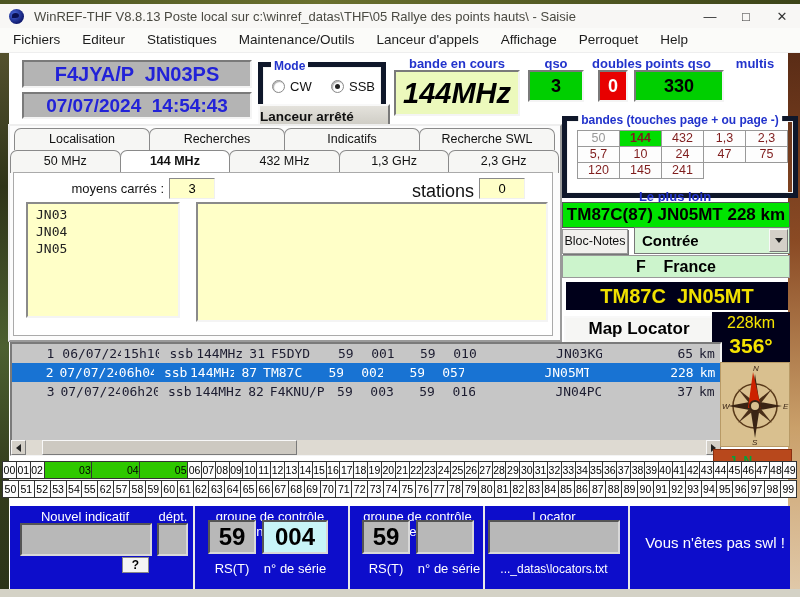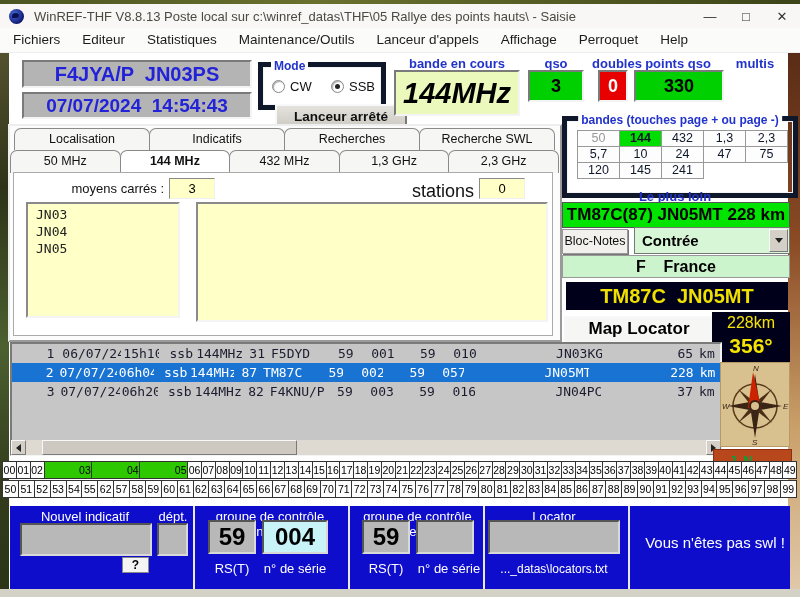--- a/index.html
+++ b/index.html
@@ -30,38 +30,38 @@
   
   .fieldset{border:5px solid #0f172a;box-shadow:inset 0 0 0 1px #f4f4f4;}
   .legend{position:absolute;top:-8px;background:#fff;padding:0 3px;color:#2233cc;font-weight:bold;font-size:12px;}
   #mode-group{left:258px;top:62px;width:118px;height:38px;}
   #mode-legend{left:8px;}
   .radio-row{display:flex;align-items:center;margin-top:12px;}
   .radio-opt{display:flex;align-items:center;margin-left:9px;flex:1;}
   .radio-circle{width:11px;height:11px;border-radius:50%;background:#fff;border:1px solid #888;box-shadow:inset 1px 1px 1px #aaa;position:relative;}
   .radio-circle.sel:after{content:"";position:absolute;left:2.5px;top:2.5px;width:5px;height:5px;border-radius:50%;background:#222;}
   .radio-label{font-size:13px;margin-left:5px;color:#111;}
-  #launcher-btn{left:275px;top:104px;width:128px;height:23px;background:linear-gradient(#e4e2dc,#cac8c0);font-weight:bold;font-size:13.5px;text-align:center;line-height:21px;color:#111;}
+  #launcher-btn{left:258px;top:104px;width:128px;height:23px;background:linear-gradient(#e4e2dc,#cac8c0);font-weight:bold;font-size:13.5px;text-align:left;line-height:21px;color:#111;}
   
   .blue-label{color:#2233cc;font-weight:bold;font-size:13px;text-align:center;}
   #bande-label{left:396px;top:56px;width:122px;}
   #bande-box{left:394px;top:70px;width:122px;height:42px;background:#ecf9bc;font-weight:bold;font-style:italic;font-size:29px;text-align:center;line-height:42px;color:#000;}
   #qso-label{left:530px;top:56px;width:52px;}
   #qso-box{left:528px;top:70px;width:52px;height:28px;background:#00cf00;font-weight:bold;font-size:18px;text-align:center;line-height:28px;color:#000;}
   #doubles-label{left:586px;top:56px;width:62px;}
   #doubles-box{left:598px;top:70px;width:26px;height:28px;background:#e80000;font-weight:bold;font-size:18px;text-align:center;line-height:28px;color:#fff;}
   #points-label{left:630px;top:56px;width:96px;}
   #points-box{left:634px;top:70px;width:86px;height:28px;background:#00cf00;font-weight:bold;font-size:18px;text-align:center;line-height:28px;color:#000;}
   #multis-label{left:726px;top:56px;width:58px;}
   
   #bands-group{left:562px;top:116px;width:226px;height:72px;}
   #bands-legend{left:50%;transform:translateX(-50%);width:max-content;}
   #bands-grid{margin-top:9px;margin-left:11px;}
   .band-row{display:flex;height:16px;}
-  .band-cell{width:41px;height:15px;border:1px solid #999;margin-left:-1px;font-size:12.5px;text-align:center;line-height:15px;background:#fdfdfd;color:#0f172a;}
+  .band-cell{width:41px;height:15px;border:1px solid #999;margin-left:-1px;font-size:12.5px;text-align:center;line-height:15px;background:#fdfdfd;color:#7f1d1d;}
   .band-cell.active{background:#00dd00;font-weight:bold;}
   .band-cell.dim{color:#999;}
   #plusloin-label{left:562px;top:189px;width:226px;}
   #farthest-box{left:562px;top:202px;width:226px;height:24px;background:#00e400;font-weight:bold;font-size:17px;text-align:center;line-height:24px;color:#000;border:1px solid #555;}
   #blocnotes-btn{left:562px;top:229px;width:64px;height:23px;background:#f2f1ee;border:1px solid #999;box-shadow:1px 1px 0 #777;font-size:12.5px;text-align:center;line-height:23px;color:#111;}
   #contree-select{left:634px;top:227px;width:154px;height:25px;background:#d6f6d6;border:1px solid #777;display:flex;align-items:center;}
   #contree-text{font-weight:bold;font-size:15px;margin-left:7px;color:#000;flex:1;}
   #contree-arrow-btn{width:17px;height:21px;margin-right:1px;background:#d4d0c8;border:1px solid;border-color:#f8f8f8 #7a7a7a #7a7a7a #f8f8f8;display:flex;align-items:center;justify-content:center;}
   .tri-down{width:0;height:0;border-left:4px solid transparent;border-right:4px solid transparent;border-top:5px solid #222;}
   #country-box{left:562px;top:255px;width:226px;height:21px;background:#ccf4cc;border:1px solid #999;font-weight:bold;font-size:16px;text-align:center;line-height:21px;color:#000;}
@@ -214,22 +214,22 @@
   <div id="dxloc-box" class="abs pre">TM87C  JN05MT</div>
   <div id="maploc-btn" class="abs raised">Map Locator</div>
   <div id="bearing-box" class="abs">
     <div id="bearing-dist">228km</div>
     <div id="bearing-deg">356°</div>
   </div>
 
   <div id="tabs-panel" class="abs">
     <div id="tab-row1" class="tab-row">
         <div class="tab">Localisation</div>
+        <div class="tab">Recherches</div>
         <div class="tab">Indicatifs</div>
-        <div class="tab">Recherches</div>
         <div class="tab">Recherche SWL</div>
       </div>
     <div id="tab-row2" class="tab-row">
         <div class="tab">50 MHz</div>
         <div class="tab active">144 MHz</div>
         <div class="tab">432 MHz</div>
         <div class="tab">1,3 GHz</div>
         <div class="tab">2,3 GHz</div>
       </div>
     <div id="tab-content">

